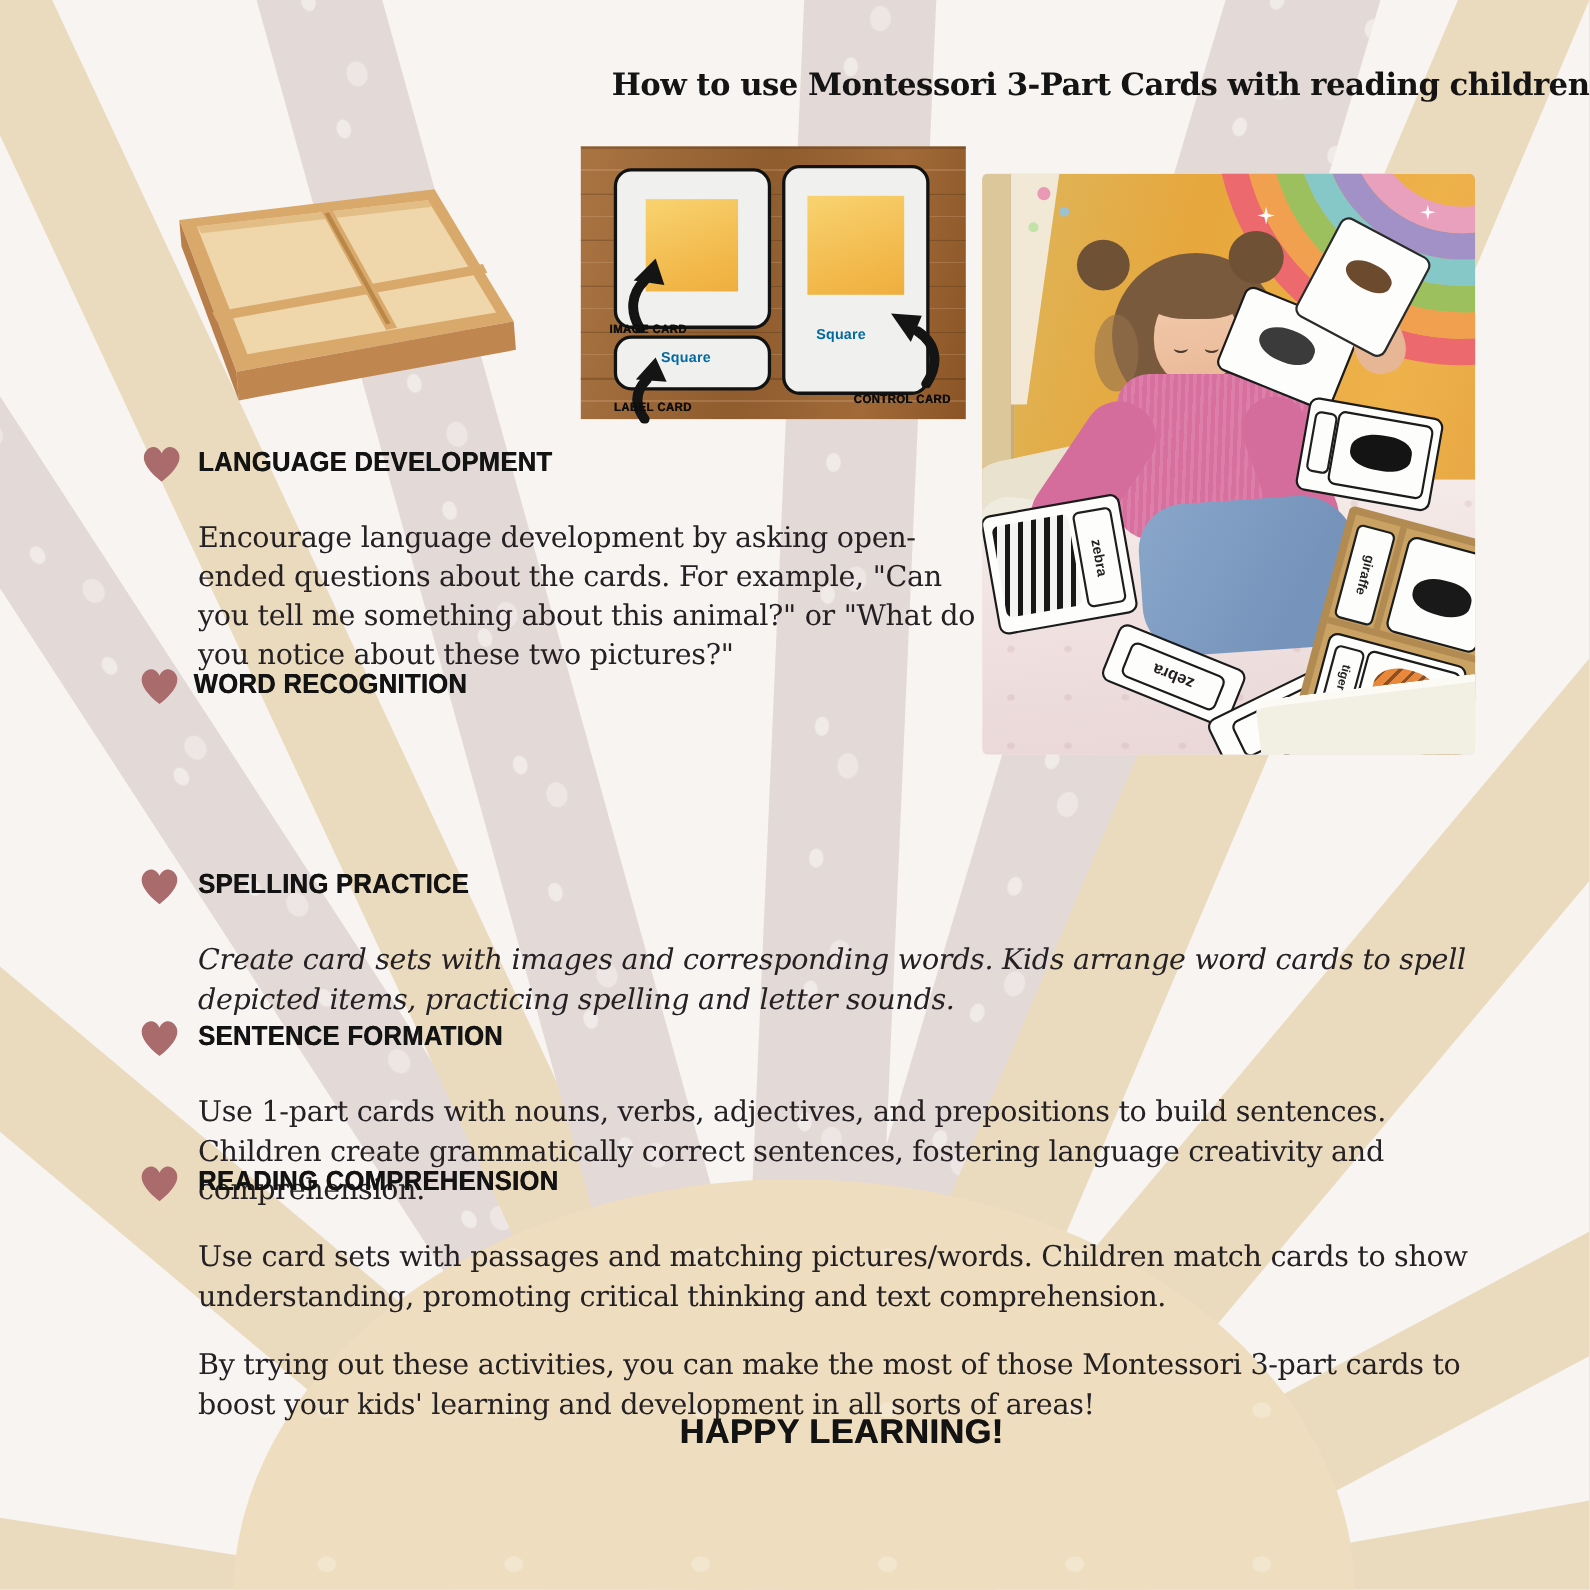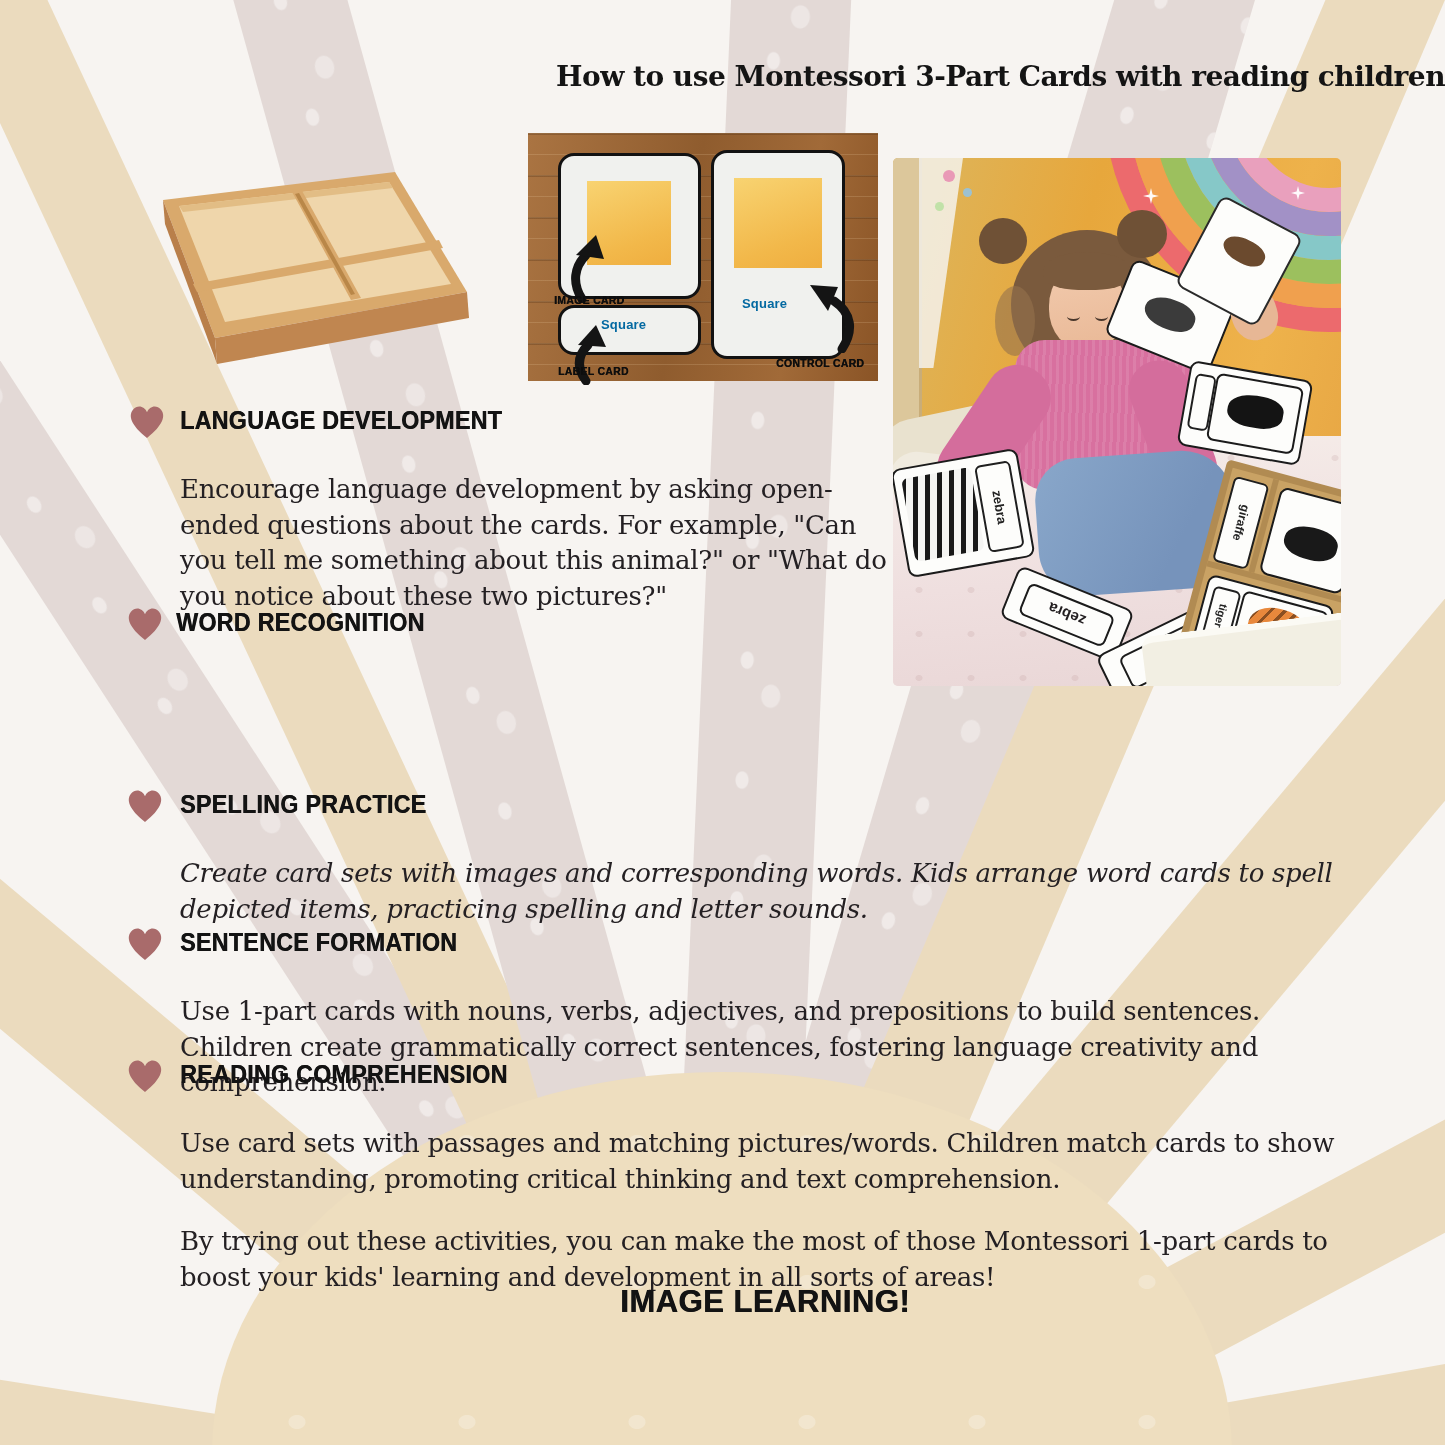--- a/index.html
+++ b/index.html
@@ -272,17 +272,17 @@
     </svg>
   <div class="sec-h" style="left:180px;top:928px;">SENTENCE FORMATION</div>
   <div class="sec-b" style="left:180px;top:962px;width:1195px;">Use 1-part cards with nouns, verbs, adjectives, and prepositions to build sentences. Children create grammatically correct sentences, fostering language creativity and comprehension.</div>
 
   <svg class="heart" style="left:126px;top:1058px;" viewBox="0 0 32 29">
       <path d="M16 29 C2 18 0 10 4 5 C8 0 14 2 16 7 C18 2 24 0 28 5 C32 10 30 18 16 29Z" fill="#a96b6b"></path>
     </svg>
   <div class="sec-h" style="left:180px;top:1060px;">READING COMPREHENSION</div>
   <div class="sec-b" style="left:180px;top:1094px;width:1190px;">Use card sets with passages and matching pictures/words. Children match cards to show understanding, promoting critical thinking and text comprehension.</div>
 
-  <div class="sec-b" style="left:180px;top:1192px;width:1195px;">By trying out these activities, you can make the most of those Montessori 1-part cards to boost your kids' learning and development in all sorts of areas!</div>
-
-  <div class="footer">IMAGE LEARNING!</div>
+  <div class="sec-b" style="left:180px;top:1192px;width:1195px;">By trying out these activities, you can make the most of those Montessori 3-part cards to boost your kids' learning and development in all sorts of areas!</div>
+
+  <div class="footer">HAPPY LEARNING!</div>
 
 </div>
 
 </body></html>

